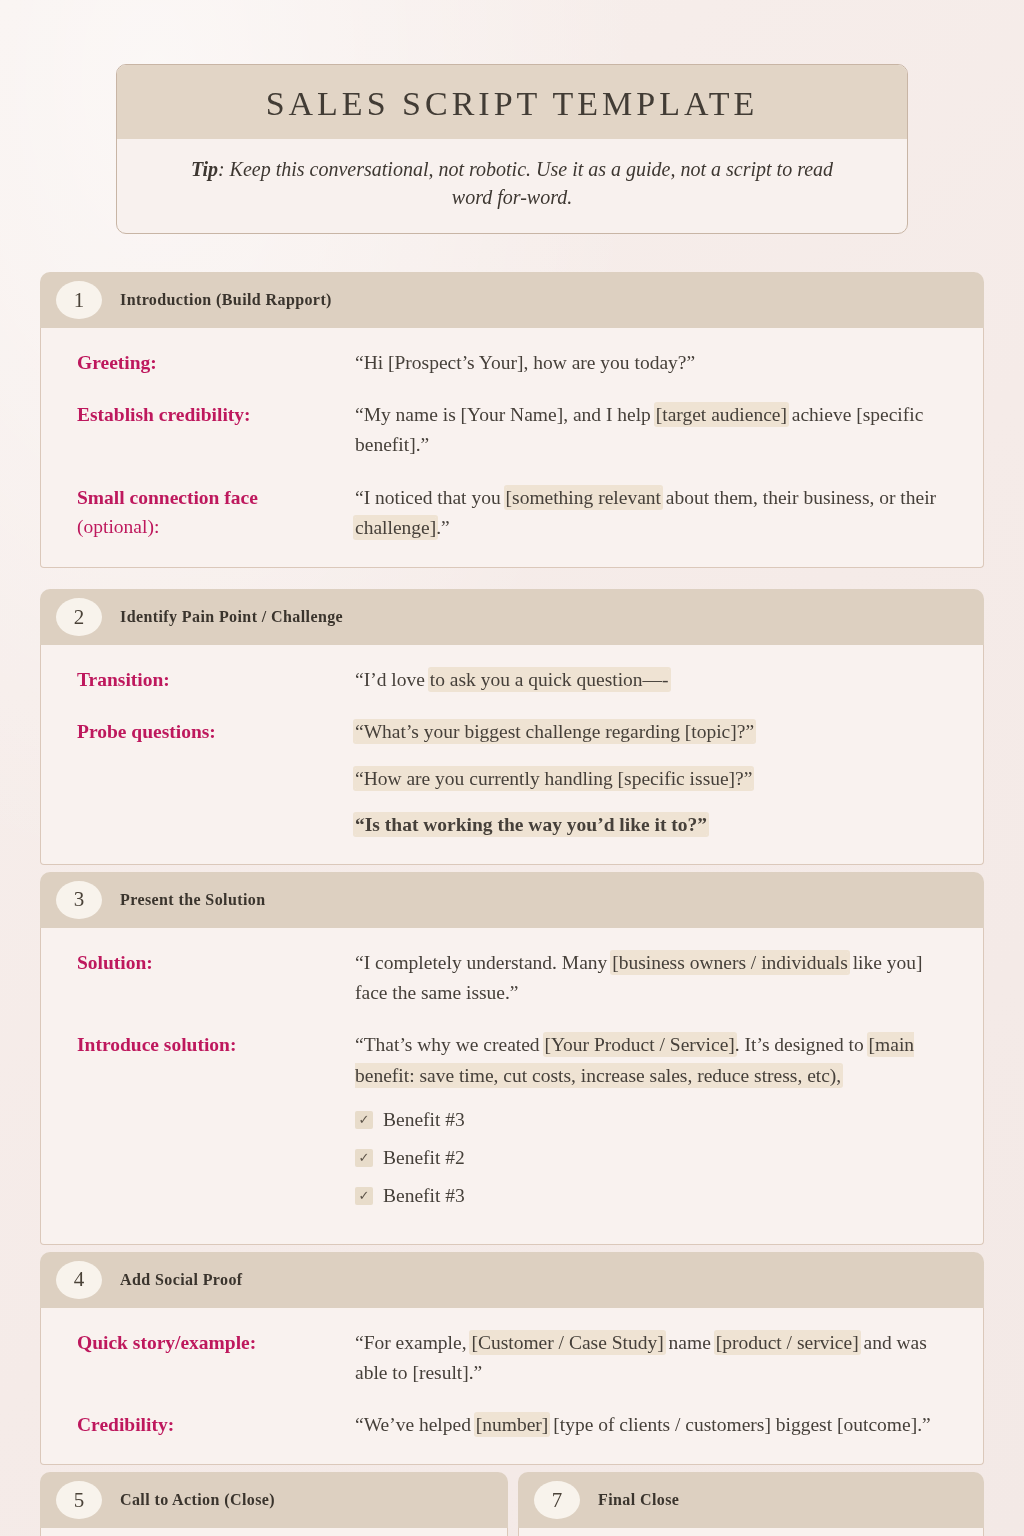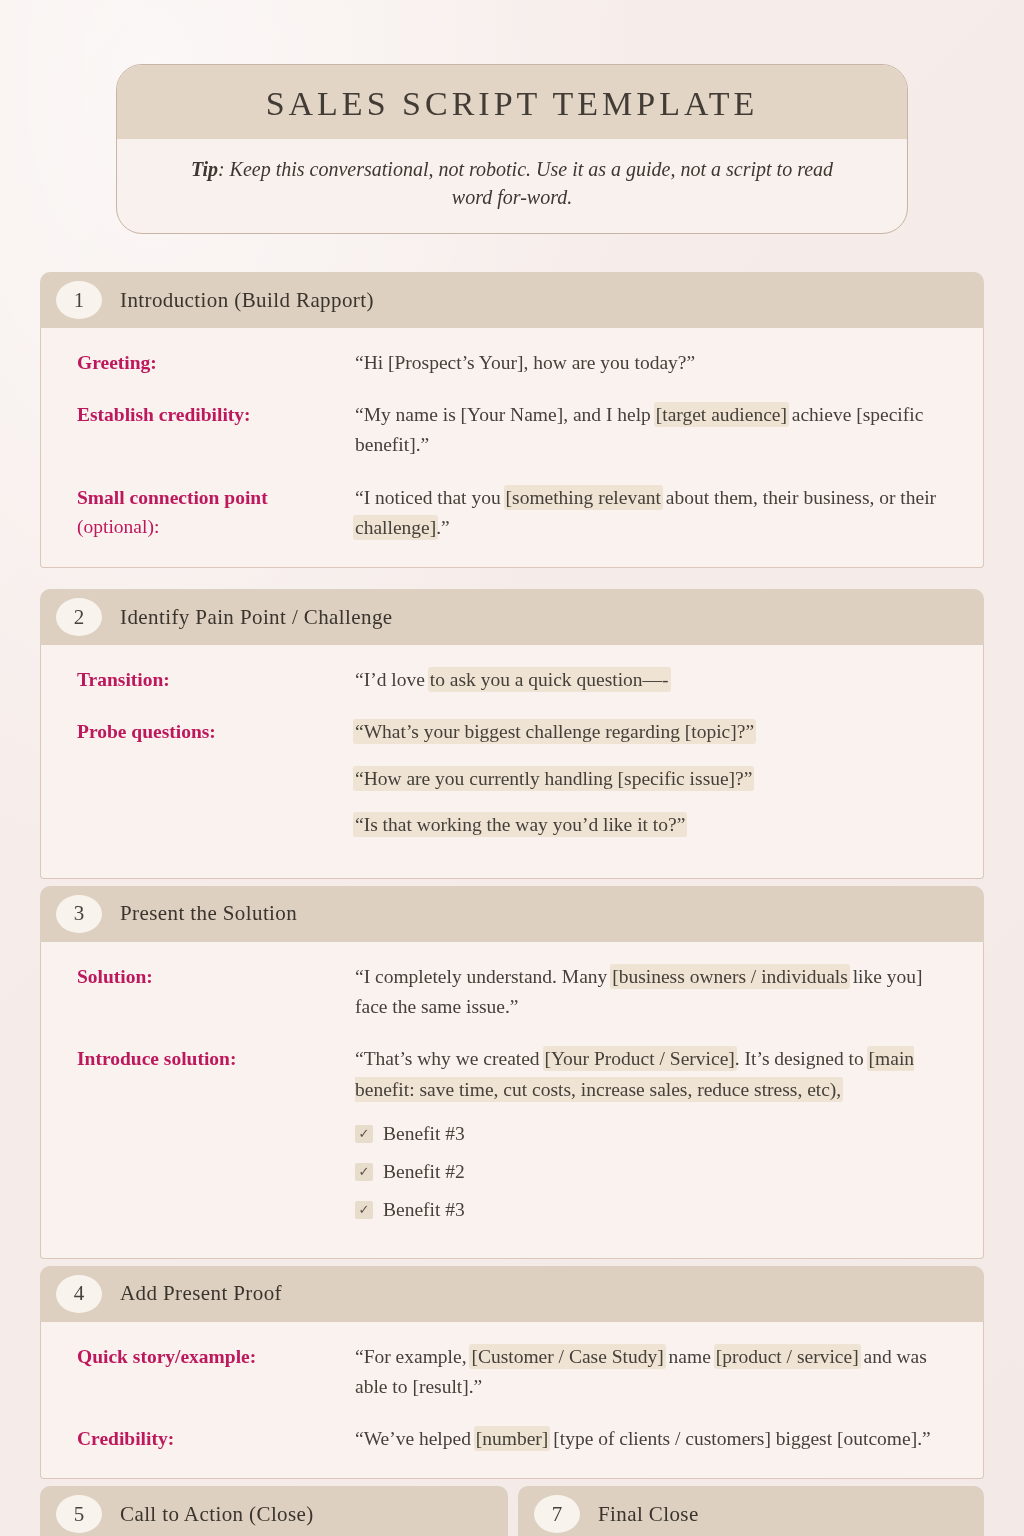--- a/index.html
+++ b/index.html
@@ -14,21 +14,21 @@
       radial-gradient(ellipse at 15% 5%, rgba(255,255,255,.55), rgba(255,255,255,0) 40%),
       linear-gradient(135deg, #f7efec 0%, #f5ebe8 55%, #f3e9e6 100%);
     overflow: hidden;
   }
 
   
   .header-card {
     position: relative;
     margin: 64px 116px 38px 116px;
     border: 1px solid #c8b5a5;
-    border-radius: 26px;
+    border-radius: 10px;
     overflow: hidden;
     background: #f8f1ee;
   }
   .header-band {
     background: #e2d5c6;
     padding: 20px 30px 16px 30px;
     text-align: center;
   }
   .header-title {
     font-size: 34px;
@@ -64,22 +64,22 @@
   .badge {
     width: 46px; height: 38px;
     background: #f8f3ec;
     border-radius: 50%;
     display: flex; align-items: center; justify-content: center;
     font-size: 21px;
     color: #4a4238;
     flex-shrink: 0;
   }
   .card-title {
-    font-size: 21px;
-    font-weight: 400;
+    font-size: 16px;
+    font-weight: 700;
     letter-spacing: 0.4px;
     color: #3a342d;
   }
   .card-body {
     background: #f9f2ef;
     border: 1px solid #dbc8ba;
     border-top: none;
     border-radius: 0 0 4px 4px;
     padding: 8px 0 14px 0;
   }
@@ -98,21 +98,21 @@
   }
   .row .label .label2 { font-weight: 400; display: block; }
   .row .value {
     flex: 1;
     font-size: 19.5px;
     color: #46403a;
     line-height: 1.55;
   }
   .value .hl, .para .hl { background: #efe3d3; box-shadow: 0 0 0 2px #efe3d3; border-radius: 1px; }
   .qline { margin-bottom: 16px; }
-  .qline:last-child { margin-bottom: 14px; }
+  .qline:last-child { margin-bottom: 0; font-weight: bold; }
 
   
   .checklist { margin-top: 14px; }
   .check-item {
     display: flex; align-items: center; gap: 10px;
     margin-bottom: 8px;
     font-size: 19.5px; color: #46403a;
   }
   .check-box {
     width: 18px; height: 18px;
@@ -160,21 +160,21 @@
       <div class="row">
         <div class="label">Greeting:</div>
         <div class="value"><span>“Hi [Prospect’s Your], how are you today?”</span></div>
       </div>
       <div class="row">
         <div class="label">Establish credibility:</div>
         <div class="value"><span>“My name is [Your Name], and I help </span><span class="hl">[target audience]</span><span> achieve [specific benefit].”</span></div>
       </div>
       <div class="row">
         <div class="label">
-          <span>Small connection point</span>
+          <span>Small connection face</span>
           <span class="label2">(optional):</span>
         </div>
         <div class="value"><span>“I noticed that you </span><span class="hl">[something relevant</span><span> about them, their business, or their </span><span class="hl">challenge]</span><span>.”</span></div>
       </div>
     </div>
   </section>
   <div class="card-gap"></div>
 
   <section class="card">
     <div class="card-header">
@@ -226,21 +226,21 @@
             </div>
           </div>
         </div>
       </div>
     </div>
   </section>
 
   <section class="card">
     <div class="card-header">
       <span class="badge">4</span>
-      <h2 class="card-title">Add Present Proof</h2>
+      <h2 class="card-title">Add Social Proof</h2>
     </div>
     <div class="card-body">
       <div class="row">
         <div class="label">Quick story/example:</div>
         <div class="value"><span>“For example, </span><span class="hl">[Customer / Case Study]</span><span> name </span><span class="hl">[product / service]</span><span> and was able to [result].”</span></div>
       </div>
       <div class="row">
         <div class="label">Credibility:</div>
         <div class="value"><span>“We’ve helped </span><span class="hl">[number]</span><span> [type of clients / customers] biggest </span><span>[outcome].”</span></div>
       </div>

